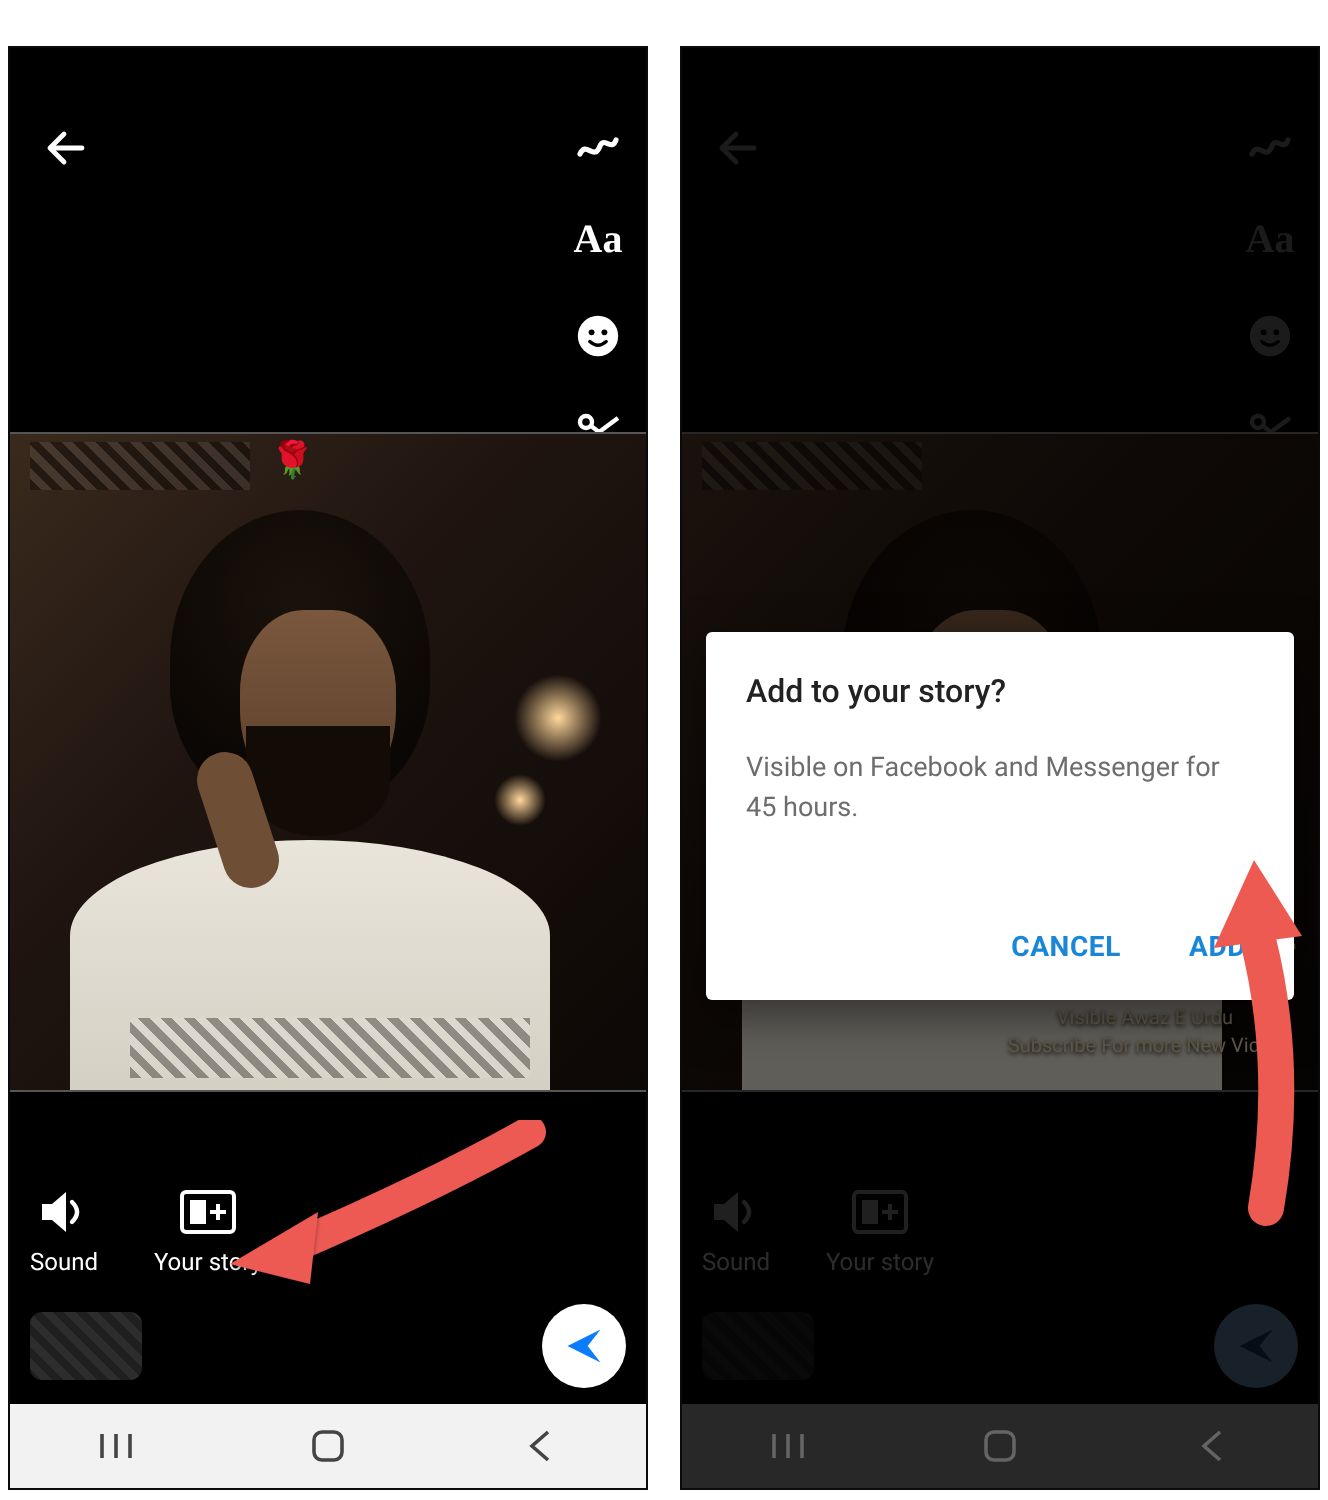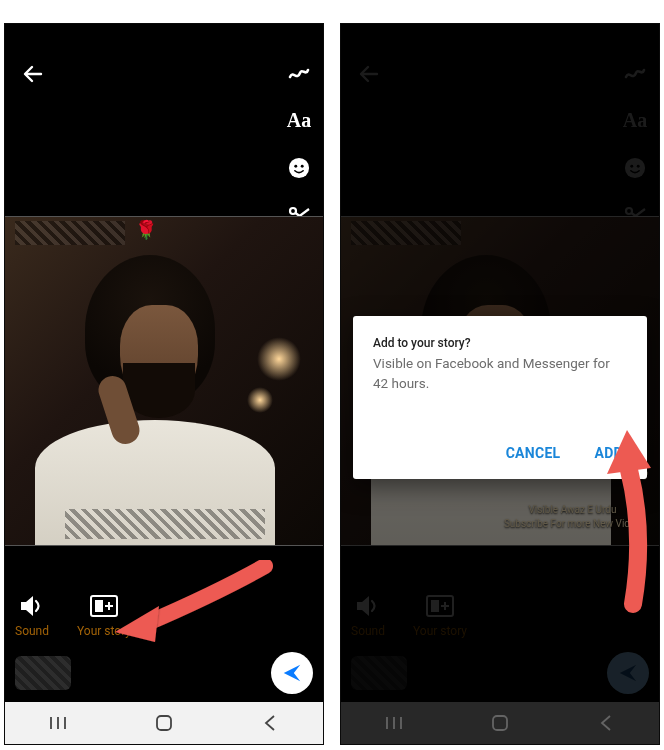--- a/index.html
+++ b/index.html
@@ -94,21 +94,21 @@
     color:#d7c6a0; font-size:10px; line-height:1.4;
     text-shadow: 0 1px 2px #000;
   }
   .overlay-script {
     position:absolute; right:10px; bottom:60px; width:260px; height:50px;
     color:#cbb48e; font-size:38px; text-align:right; font-family: serif;
     letter-spacing:-2px; opacity:.85;
   }
   .bottombar {
     position:absolute; left:0; right:0; bottom:42px; height:160px;
-    color:#a16207;
+    color:#ffffff;
   }
   .opt-row {
     position:absolute; left:10px; top:52px; display:flex; gap:28px;
     align-items:flex-end;
   }
   .opt { display:flex; flex-direction:column; align-items:center; font-size:12px; gap:6px; }
   .opt .glyph { width:28px; height:24px; display:flex; align-items:center; justify-content:center; }
   .compose {
     position:absolute; left:10px; right:10px; bottom:8px; height:42px;
     display:flex; align-items:center; gap:10px;
@@ -134,21 +134,21 @@
     content:""; position:absolute; inset:0; background:rgba(0,0,0,0.55); z-index:3;
   }
   .dim .topbar, .dim .bottombar { opacity:.45; }
   .dim .navbar { background:#5a5a5a; color:#ddd; }
   .dialog {
     position:absolute; z-index:5; left:12px; right:12px; top:292px;
     background:#fff; border-radius:3px; padding:20px 20px 10px;
     box-shadow: 0 8px 24px rgba(0,0,0,0.5);
     color:#222;
   }
-  .dialog h3 { font-size:12px; font-weight:500; margin-bottom:4px; }
+  .dialog h3 { font-size:16px; font-weight:500; margin-bottom:20px; }
   .dialog p { font-size:13.5px; color:#6d6d6d; line-height:1.45; margin-bottom:18px; }
   .dialog .actions { display:flex; justify-content:flex-end; gap:26px;margin-top:44px; }
   .dialog .actions span {
     font-size:14px; font-weight:700; color:#1a86d9; letter-spacing:.3px;
     padding:8px 4px;
   }
 
   
   .arrow {
     position:absolute; z-index:8; pointer-events:none;
@@ -377,21 +377,21 @@
         </div>
       <div>
           <svg width="14" height="18" viewBox="0 0 14 18" fill="none" stroke="#ddd" stroke-width="1.8">
             <polyline points="11 2 3 9 11 16"></polyline>
           </svg>
         </div>
     </div>
 
     <div class="dialog">
       <h3>Add to your story?</h3>
-      <p>Visible on Facebook and Messenger for 42 hours.</p>
+      <p>Visible on Facebook and Messenger for 45 hours.</p>
       <div class="actions">
         <span>CANCEL</span>
         <span>ADD</span>
       </div>
     </div>
 
     <div class="arrow" style="left:252px; top:400px;">
       <svg width="70" height="190" viewBox="0 0 70 190">
         <path d="M40 180 Q52 110 36 46" stroke="#ed5a52" stroke-width="18" fill="none" stroke-linecap="round"></path>
         <path d="M34 6 L14 50 L58 44 Z" fill="#ed5a52"></path>

